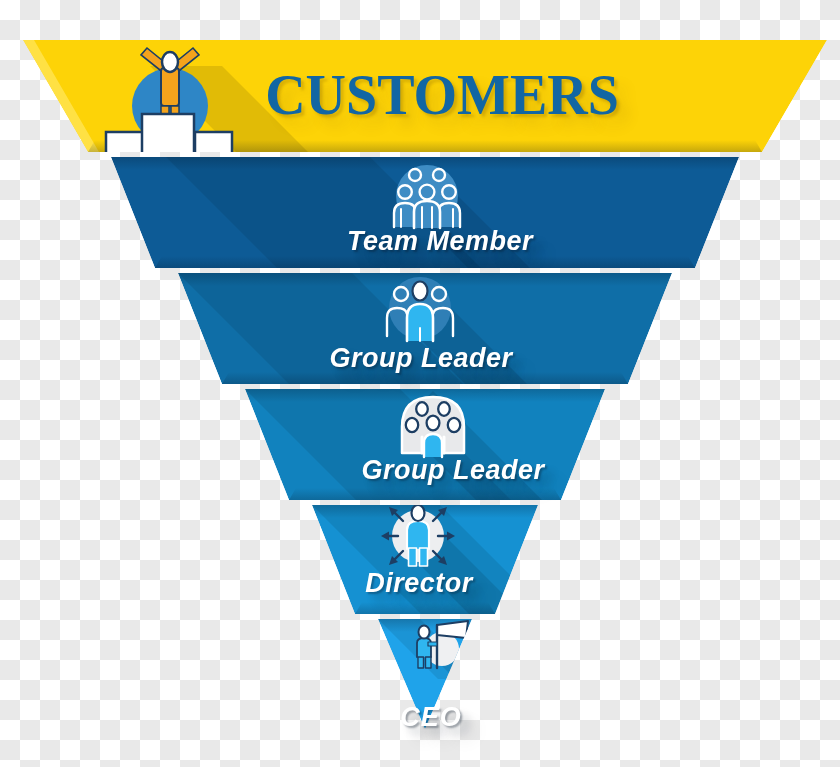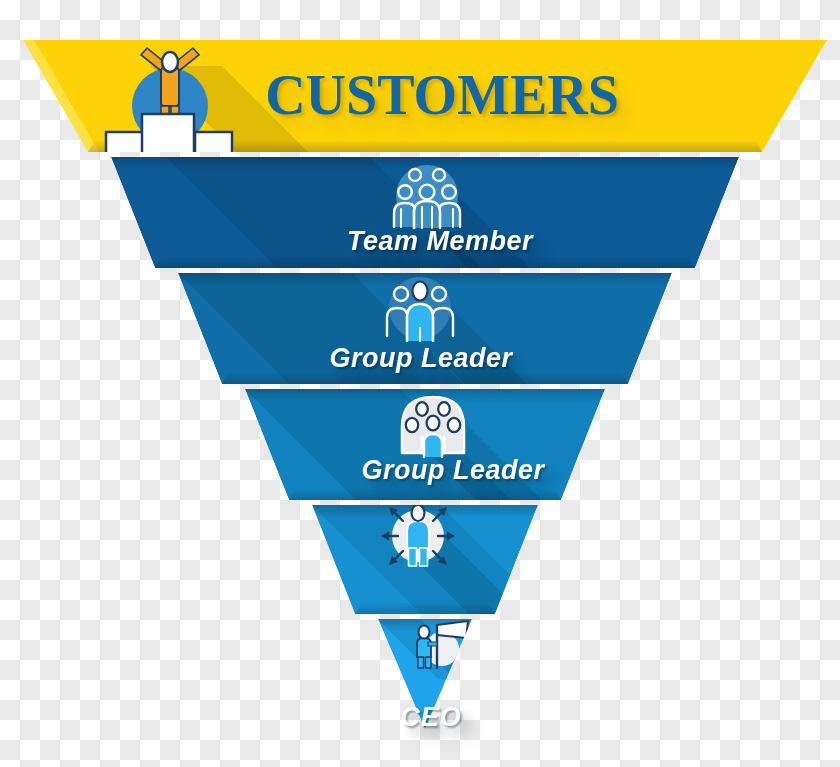--- a/index.html
+++ b/index.html
@@ -201,16 +201,17 @@
 </svg>
 
 <div class="customers-label" style="left:442px; top:95px;font-family:Liberation Serif, serif;">CUSTOMERS</div>
 
 <div class="lvl-label" style="left:440px; top:241px;">Team Member</div>
 
 <div class="lvl-label" style="left:421px; top:358px;">Group Leader</div>
 
 <div class="lvl-label" style="left:453px; top:470px;">Group Leader</div>
 
+<div class="lvl-label" style="left:419px; top:583px;">Director</div>
 
 <div class="lvl-label" style="left:431px; top:717px; letter-spacing:1px;">CEO</div>
 
 </div>
 
 </body></html>

